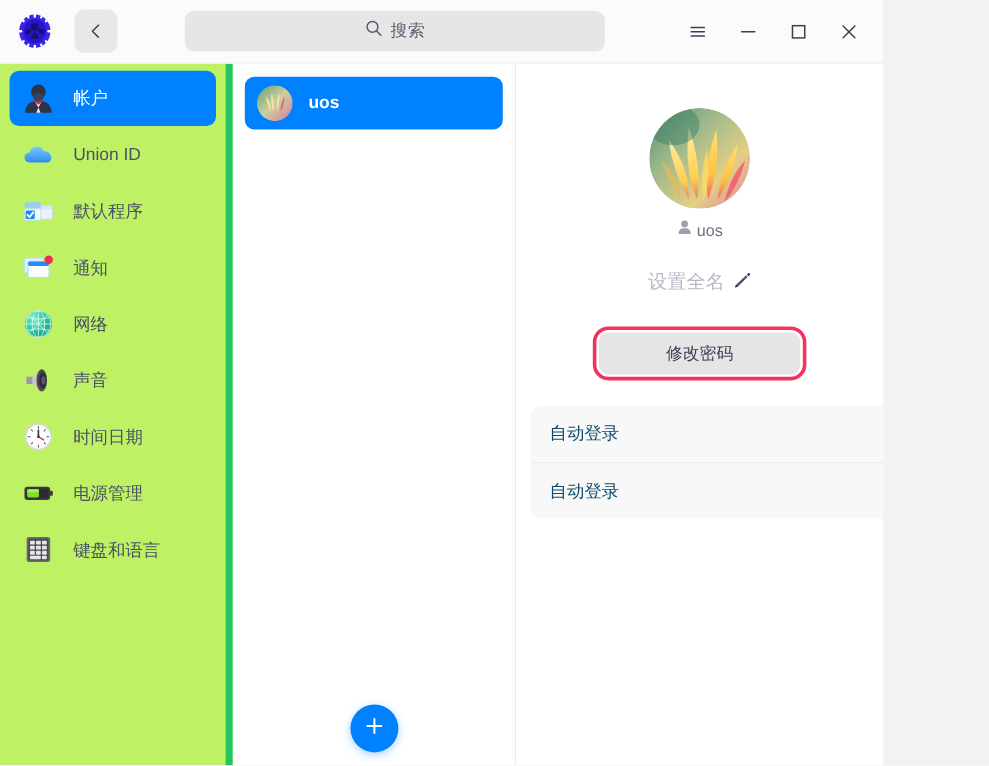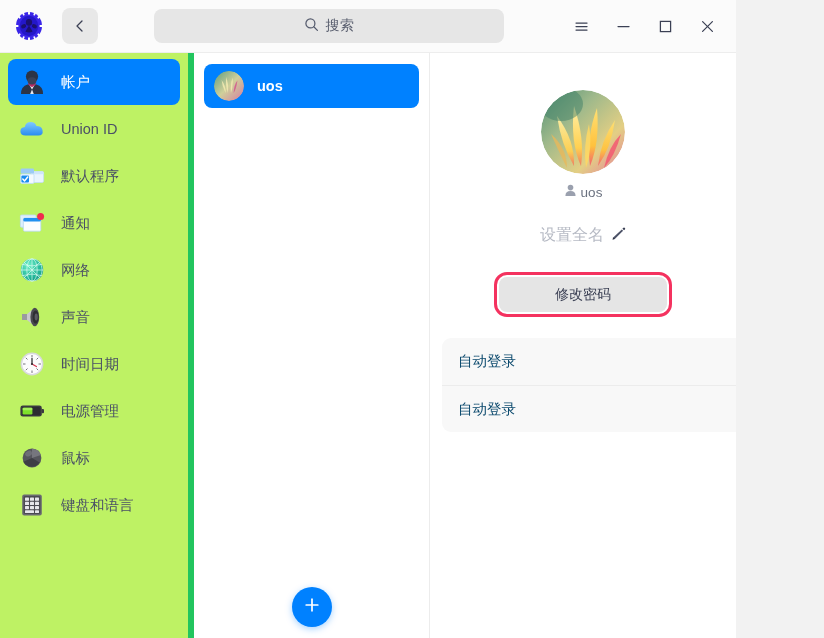--- a/index.html
+++ b/index.html
@@ -531,31 +531,20 @@
             <rect x="3.4" y="9.6" width="21.4" height="11" rx="2.4" fill="#3a3a40"></rect>
             <rect x="24.4" y="13" width="2.6" height="4.2" rx="1" fill="#3a3a40"></rect>
             <rect x="4.9" y="11" width="18.4" height="8.2" rx="1.6" fill="#2c2c31"></rect>
             <rect x="5.6" y="11.7" width="9.8" height="6.8" rx="1.2" fill="#7ee02b"></rect>
             <rect x="5.6" y="11.7" width="9.8" height="2.6" rx="1.2" fill="#a3f05a"></rect>
           </svg>
         </span>
         <span class="nav-label">电源管理</span>
       </div>
 
-      <div class="nav-item">
-        <span class="nav-icon">
-          <svg width="30" height="30" viewBox="0 0 30 30">
-            <ellipse cx="15" cy="15" rx="9.4" ry="9.4" fill="#55555c"></ellipse>
-            <path d="M15 5.8 A9.4 9.4 0 0 1 23.8 12 L15 15 Z" fill="#76767e"></path>
-            <path d="M15 15 L6.4 18.8 A9.4 9.4 0 0 0 22.6 19.6 Z" fill="#3e3e45"></path>
-            <ellipse cx="11.6" cy="10.6" rx="3.6" ry="2.6" fill="#84848c" opacity="0.55" transform="rotate(-28 11.6 10.6)"></ellipse>
-          </svg>
-        </span>
-        <span class="nav-label">鼠标</span>
-      </div>
 
       <div class="nav-item">
         <span class="nav-icon">
           <svg width="30" height="30" viewBox="0 0 30 30">
             <rect x="5.2" y="4.6" width="19.6" height="20.8" rx="2" fill="#6a6a72"></rect>
             <rect x="6.6" y="6" width="16.8" height="18" rx="1.4" fill="#4b4b52"></rect>
             <g fill="#e6e6ea">
               <rect x="8" y="7.6" width="4" height="3.2" rx="0.6"></rect>
               <rect x="13" y="7.6" width="4" height="3.2" rx="0.6"></rect>
               <rect x="18" y="7.6" width="4" height="3.2" rx="0.6"></rect>

